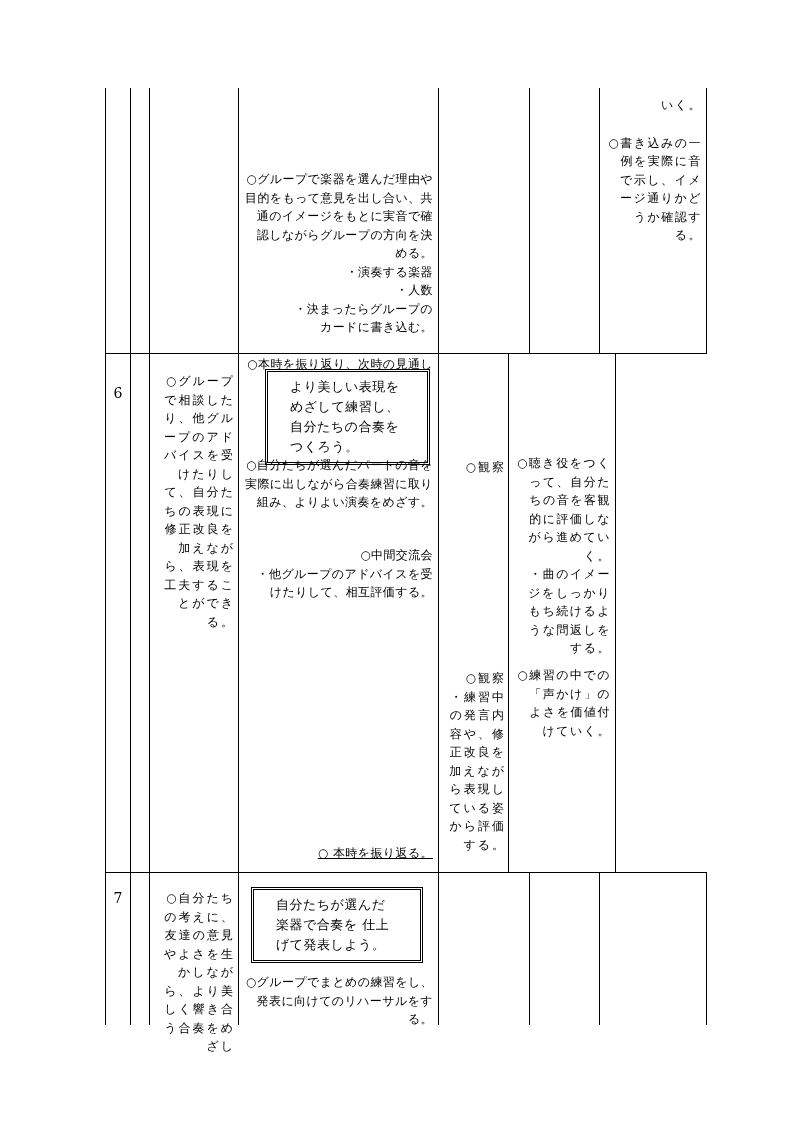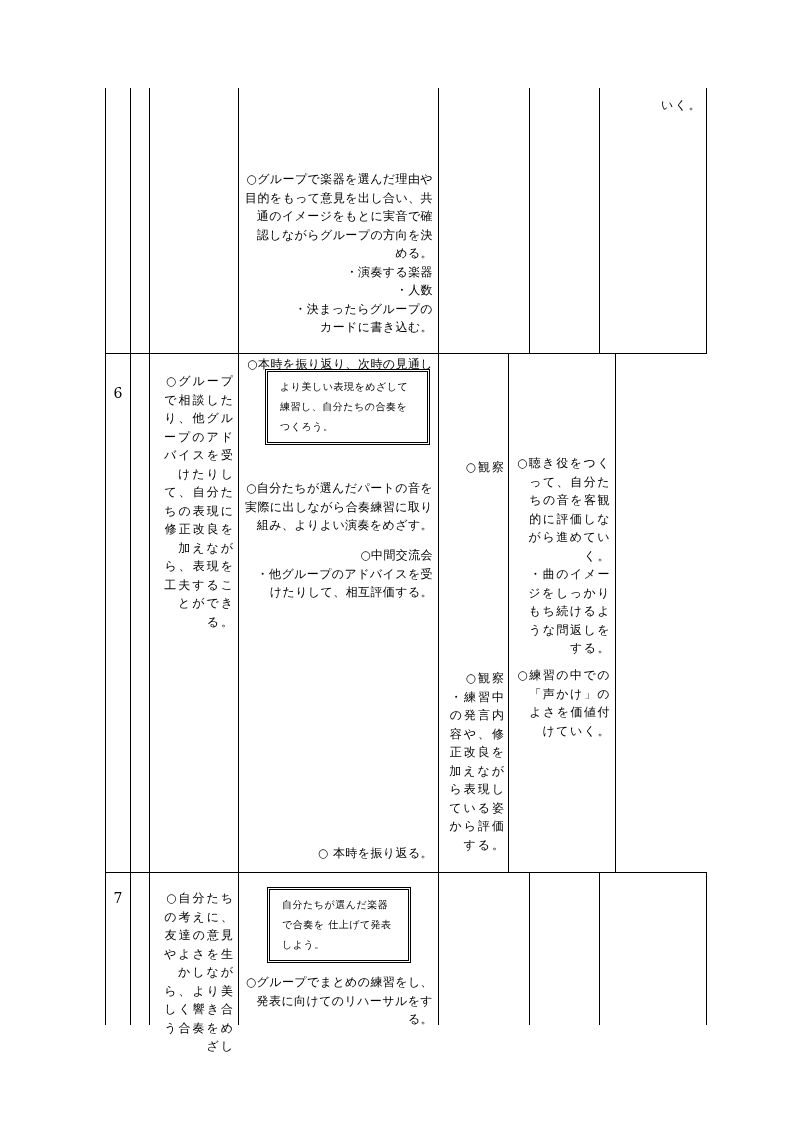--- a/index.html
+++ b/index.html
@@ -24,21 +24,21 @@
   .c3 .blk { padding: 0 3px 0 4px; letter-spacing: 2px; }
   .c4 .blk { padding: 0 5px 0 6px; letter-spacing: 0.4px; }
   .c5 .blk { padding: 0 3px 0 5px; letter-spacing: 2px; }
   .c6 .blk { padding: 0 2px 0 5px; letter-spacing: 2px; }
   .c7 .blk { padding: 0 4px 0 7px; letter-spacing: 1.5px; }
 
   .num { position: absolute; left: 0; right: 0; text-align: center; font-size: 14px; line-height: 18px; }
 
   .task-box {
     position: absolute; border: 3px double #000; background: #fff;
-    padding: 5px 12px; font-size: 10px; line-height: 20px; letter-spacing: 0.5px;
+    padding: 5px 22px; font-size: 13px; line-height: 20px; letter-spacing: 0.5px;
   }
   .indent1 { padding-left: 16px; }
   .indent2 { padding-left: 30px; }
   .gap { margin-top: 18px; }
   .gap-s { margin-top: 19px; }
 </style>
 </head>
 <body>
 
 <div class="page">
@@ -56,40 +56,41 @@
           <div class="indent1">・決まったらグループの</div>
           <div class="indent2">カードに書き込む。</div>
           <div class="gap">○本時を振り返り、次時の見通しをもつ。</div>
         </div>
       </div>
       <div class="cell c5"></div>
       <div class="cell c6"></div>
       <div class="cell c7">
         <div class="blk" style="top:8px;">
           <div>いく。</div>
+          <div class="gap-s">○書き込みの一例を実際に音で示し、イメージ通りかどうか確認する。</div>
         </div>
       </div>
     </div>
 
     <div class="row r2">
       <div class="cell c1">
         <div class="num" style="top:30px;">6</div>
       </div>
       <div class="cell c2"></div>
       <div class="cell c3">
         <div class="blk" style="top:18px;">○グループで相談したり、他グループのアドバイスを受けたりして、自分たちの表現に修正改良を加えながら、表現を工夫することができる。</div>
       </div>
       <div class="cell c4">
         <div class="task-box" style="top:15px; left:26px; width:165px;">より美しい表現をめざして練習し、自分たちの合奏をつくろう。</div>
-        <div class="blk" style="top:102px;margin-top:23px;">○自分たちが選んだパートの音を実際に出しながら合奏練習に取り組み、よりよい演奏をめざす。</div>
+        <div class="blk" style="top:102px;">○自分たちが選んだパートの音を実際に出しながら合奏練習に取り組み、よりよい演奏をめざす。</div>
         <div class="blk" style="top:192px;">
           <div>○中間交流会</div>
           <div>・他グループのアドバイスを受けたりして、相互評価する。</div>
         </div>
-        <div class="blk" style="top:490px;">○ 本時を振り返る。</div>
+        <div class="blk" style="top:490px;text-decoration:underline;">○ 本時を振り返る。</div>
       </div>
       <div class="cell c6">
         <div class="blk" style="top:104px;">
           <div>○観察</div>
         </div>
         <div class="blk" style="top:315px;">
           <div>○観察</div>
           <div>・練習中の発言内容や、修正改良を加えながら表現している姿から評価する。</div>
         </div>
       </div>
@@ -106,21 +107,21 @@
 
     <div class="row r3">
       <div class="cell c1">
         <div class="num" style="top:16px;">7</div>
       </div>
       <div class="cell c2"></div>
       <div class="cell c3">
         <div class="blk" style="top:16px;">○自分たちの考えに、友達の意見やよさを生かしながら、より美しく響き合う合奏をめざし</div>
       </div>
       <div class="cell c4">
-        <div class="task-box" style="top:14px; left:12px; width:144px;margin-left:16px;">自分たちが選んだ楽器で合奏を 仕上げて発表しよう。</div>
+        <div class="task-box" style="top:14px; left:12px; width:172px;">自分たちが選んだ楽器で合奏を 仕上げて発表しよう。</div>
         <div class="blk" style="top:100px;">○グループでまとめの練習をし、発表に向けてのリハーサルをする。</div>
       </div>
       <div class="cell c5"></div>
       <div class="cell c6"></div>
       <div class="cell c7"></div>
     </div>
 
   </div>
 </div>
 

